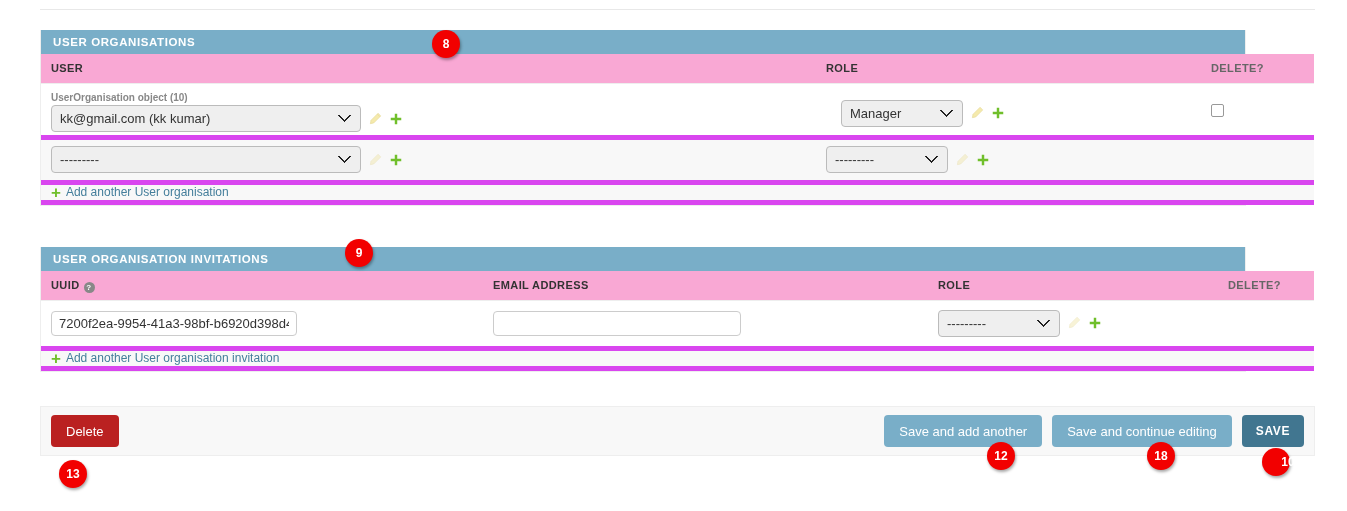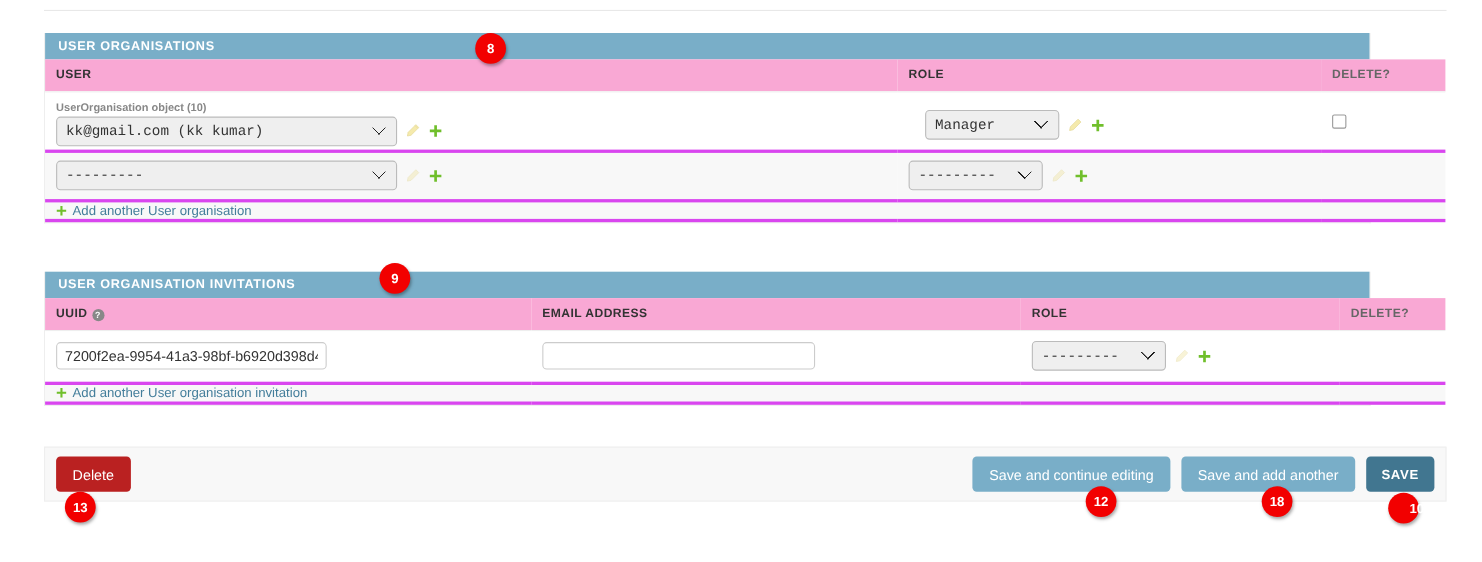--- a/index.html
+++ b/index.html
@@ -62,21 +62,21 @@
     text-align: left;
     padding: 7px 12px 7px 10px;
     height: 29px;
     vertical-align: middle;
     white-space: nowrap;
   }
   table.inline-table thead th.th-dark { color: #333; }
   table.inline-table tbody td {
     padding: 0 12px 0 10px;
     vertical-align: middle;
-    border-bottom: 3px solid #d946ef;
+    border-bottom: 5px solid #d946ef;
     font-size: 13px;
   }
   tr.row-white td { background: #ffffff; }
   tr.row-grey  td { background: #f8f8f8; }
 
   .obj-label {
     font-size: 10px;
     font-weight: bold;
     color: #888;
     padding-top: 6px;
@@ -86,21 +86,21 @@
   .cell-inner {
     display: flex;
     align-items: center;
     gap: 7px;
   }
 
   
   select.adm {
     -webkit-appearance: none;
     appearance: none;
-    font-family: Liberation Mono, monospace;
+    font-family: Liberation Sans, sans-serif;
     font-size: 13px;
     color: #333;
     background-color: #efefef;
     border: 1px solid #bbbbbb;
     border-radius: 4px;
     height: 27px;
     padding: 2px 26px 2px 8px;
     background-image:
       linear-gradient(45deg, transparent 49%, #222 50%, #222 58%, transparent 59%),
       linear-gradient(-45deg, transparent 49%, #222 50%, #222 58%, transparent 59%);
@@ -422,28 +422,28 @@
           </td>
         </tr>
       </tbody>
     </table>
   </div>
 
   <div class="submit-row">
     <button class="btn btn-delete">Delete</button>
     <div class="spacer"></div>
     <div class="btn-group">
+      <button class="btn btn-light">Save and add another</button>
       <button class="btn btn-light">Save and continue editing</button>
-      <button class="btn btn-light">Save and add another</button>
       <button class="btn btn-save">SAVE</button>
     </div>
   </div>
 
   <div id="badge-layer">
       <div class="badge" style="left: 432px; top: 30px;">8</div>
       <div class="badge" style="left: 345px; top: 239px;">9</div>
-      <div class="badge" style="left: 59px; top: 447px;">13</div>
+      <div class="badge" style="left: 59px; top: 460px;">13</div>
       <div class="badge" style="left: 987px; top: 442px;">12</div>
       <div class="badge" style="left: 1147px; top: 442px;">18</div>
       <div class="badge" style="left: 1262px; top: 448px; padding-left: 24px;">10</div>
     </div>
 
 </div>
 
 </body></html>

